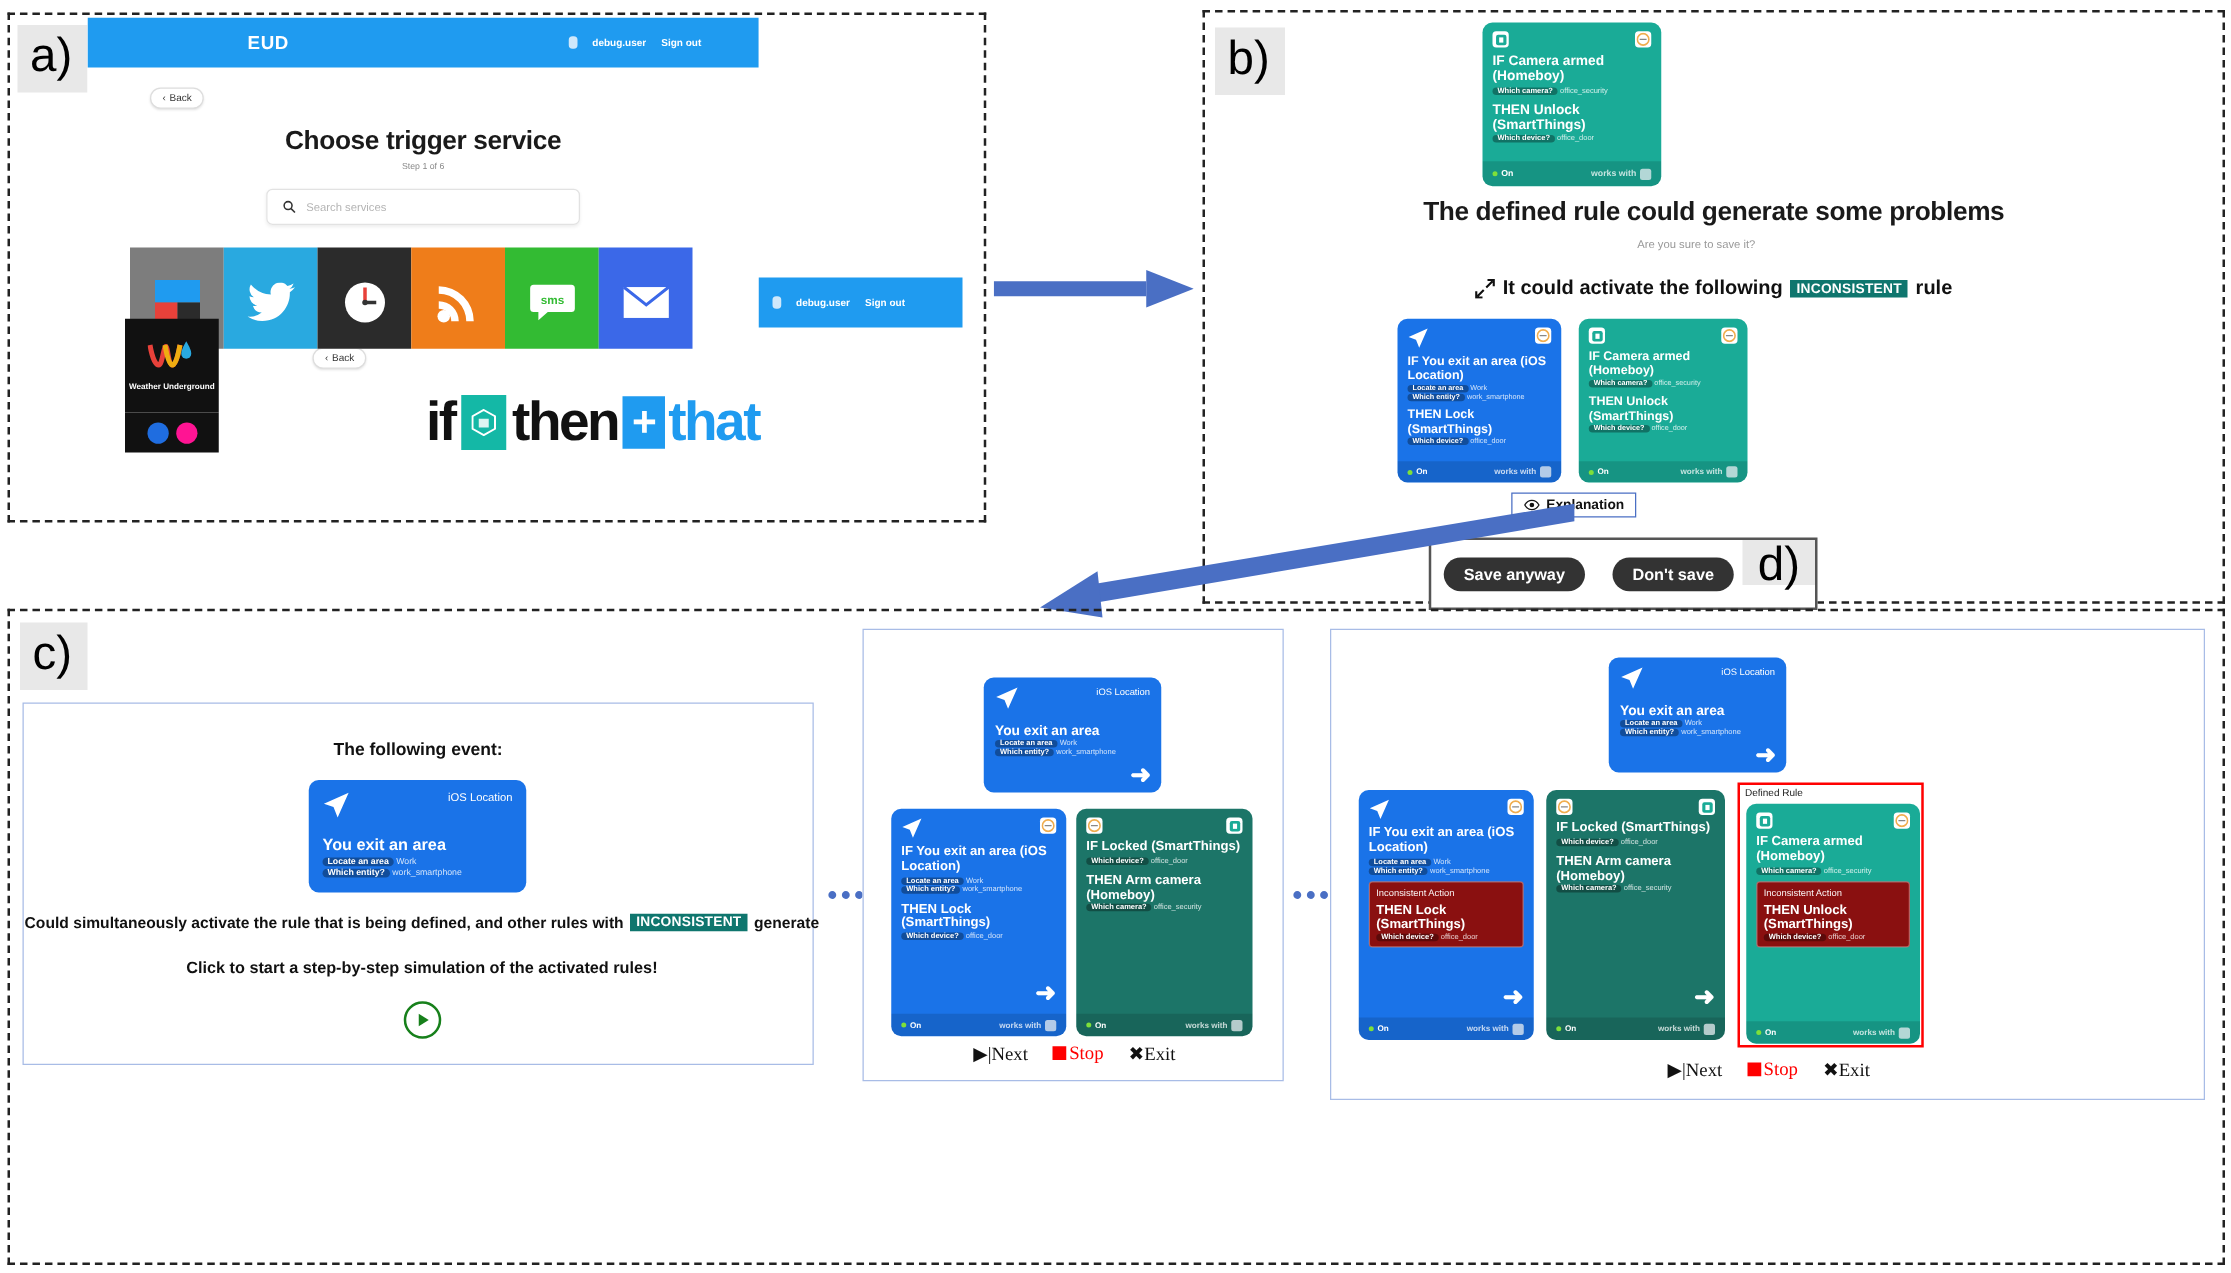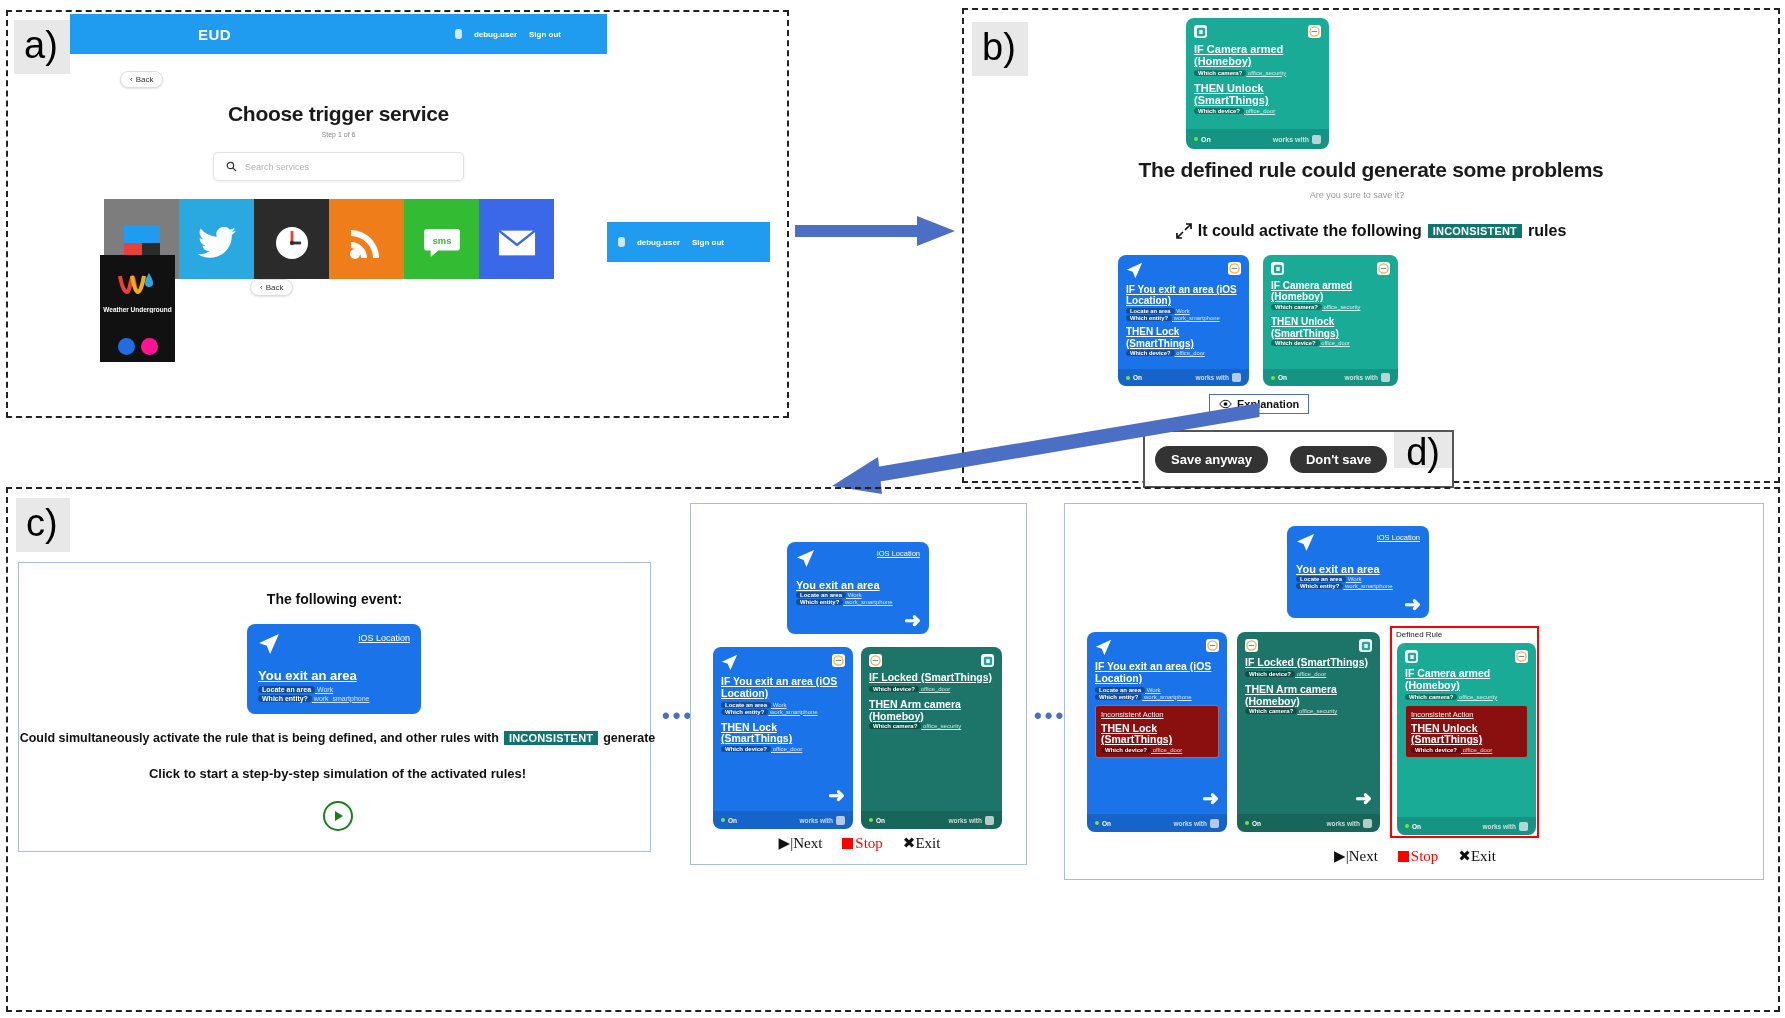--- a/index.html
+++ b/index.html
@@ -37,21 +37,21 @@
   .ifthenthat{display:flex;align-items:center;justify-content:center;gap:2px;
               font-size:44px;font-weight:bold;letter-spacing:-2px;}
   .ift-box{background:#14b8a6;width:36px;height:44px;display:flex;align-items:center;
            justify-content:center;margin:0 3px;}
   .ift-plus{background:#1f9bf0;width:34px;height:42px;display:flex;align-items:center;
             justify-content:center;color:#fff;font-size:34px;margin:0 1px;}
 
   
   .rcard{border-radius:8px;color:#fff;position:relative;overflow:hidden;
          box-sizing:border-box;}
-  .rcard .body{padding:7px 8px 4px;text-decoration:underline;}
+  .rcard .body{padding:7px 8px 4px;}
   .rcard .head{display:flex;justify-content:space-between;align-items:flex-start;}
   .rtitle{font-weight:bold;line-height:1.12;margin-top:5px;}
   .chip{display:inline-block;background:rgba(0,0,0,.33);color:#fff;border-radius:7px;
         padding:0px 4px;font-weight:bold;}
   .meta{opacity:.8;}
   .rfoot{position:absolute;left:0;right:0;bottom:0;background:rgba(0,0,0,.13);
          display:flex;align-items:center;justify-content:space-between;padding:0 8px;}
   .rfoot .on{font-weight:bold;display:flex;align-items:center;gap:3px;}
   .dot{width:4px;height:4px;border-radius:50%;background:#7ee03a;display:inline-block;}
   .ww{opacity:.75;display:flex;align-items:center;gap:3px;font-weight:bold;}
@@ -105,20 +105,32 @@
       <span>debug.user</span>
       <span>Sign out</span>
     </div>
   </div>
   <div style="padding:14px 0 0 72px;">
     <span class="backbtn">
       <span>‹</span>
       <span>Back</span>
     </span>
   </div>
+  <div class="ifthenthat" style="margin-top:18px;">
+    <span>if</span>
+    <span class="ift-box">
+      <svg width="20" height="22" viewBox="0 0 20 22">
+          <path d="M10 1 19 6v10l-9 5-9-5V6z" fill="none" stroke="#fff" stroke-width="1.6"></path>
+          <path d="M6 8h8v7H6z" fill="#fff" opacity=".85"></path>
+        </svg>
+    </span>
+    <span>then</span>
+    <span class="ift-plus">+</span>
+    <span style="color:#1f9bf0">that</span>
+  </div>
 </div>
 
 <div class="app" style="left:70px;top:14px;width:537px;height:265px;overflow:hidden;">
   <div class="appbar">
     <div class="brand">EUD</div>
     <div class="right">
       <span class="avatar-dot"></span>
       <span>debug.user</span>
       <span>Sign out</span>
     </div>
@@ -249,21 +261,21 @@
 <div style="position:absolute;left:948px;top:190px;width:818px;text-align:center;font-size:9px;color:#999;">Are you sure to save it?</div>
 
 <div style="position:absolute;left:962px;top:222px;width:818px;
             font-size:16px;font-weight:bold;display:flex;align-items:center;justify-content:center;gap:6px;">
   <svg width="16" height="16" viewBox="0 0 16 16">
     <path d="M2 14 L7 9 M1 10 v5 h5" stroke="#111" stroke-width="1.7" fill="none"></path>
     <path d="M14 2 L9 7 M15 6 V1 h-5" stroke="#111" stroke-width="1.7" fill="none"></path>
   </svg>
   <span>It could activate the following</span>
   <span class="hl-orange">INCONSISTENT</span>
-  <span>rules</span>
+  <span>rule</span>
 </div>
 
 <div class="rcard" style="left:1118px;top:255px;width:131px;height:131px;background:#1a73e8;position:absolute;">
   <div class="body">
     <div class="head">
       <svg width="17" height="17" viewBox="0 0 20 20">
           <path d="M19 1 1 9l7 2.5L11 19z" fill="#fff"></path>
         </svg>
       <span class="badge-ico">
         <svg width="11" height="11" viewBox="0 0 12 12">

